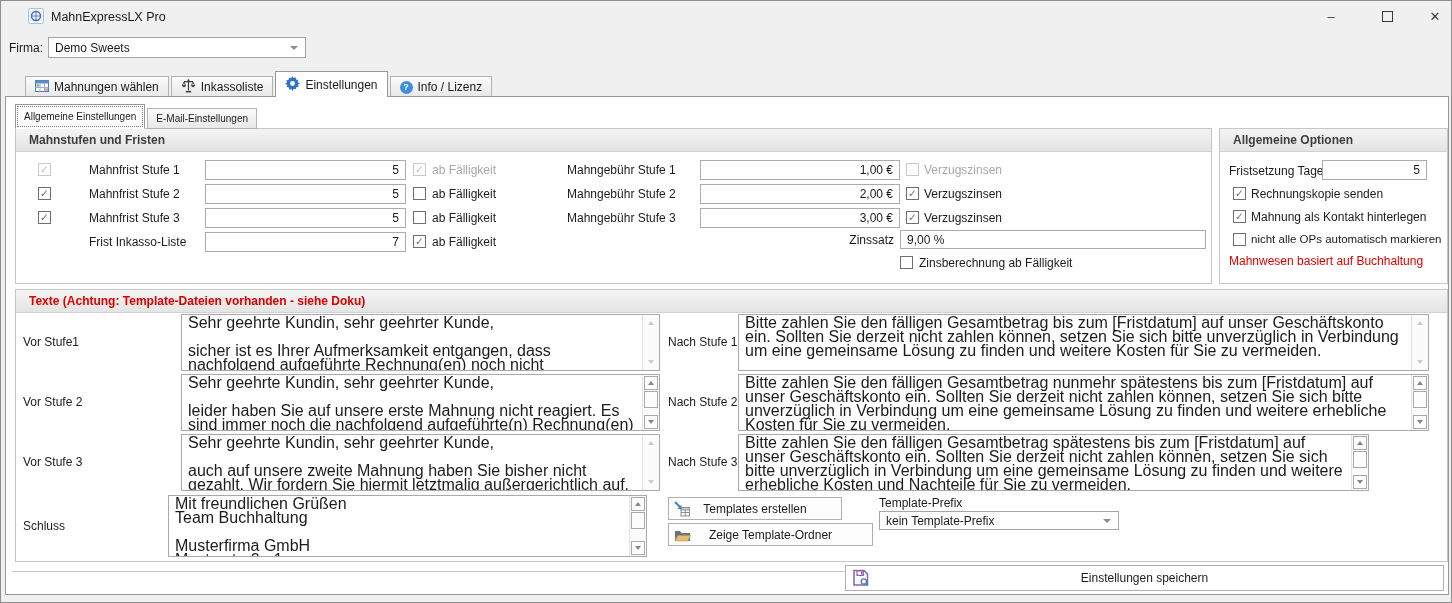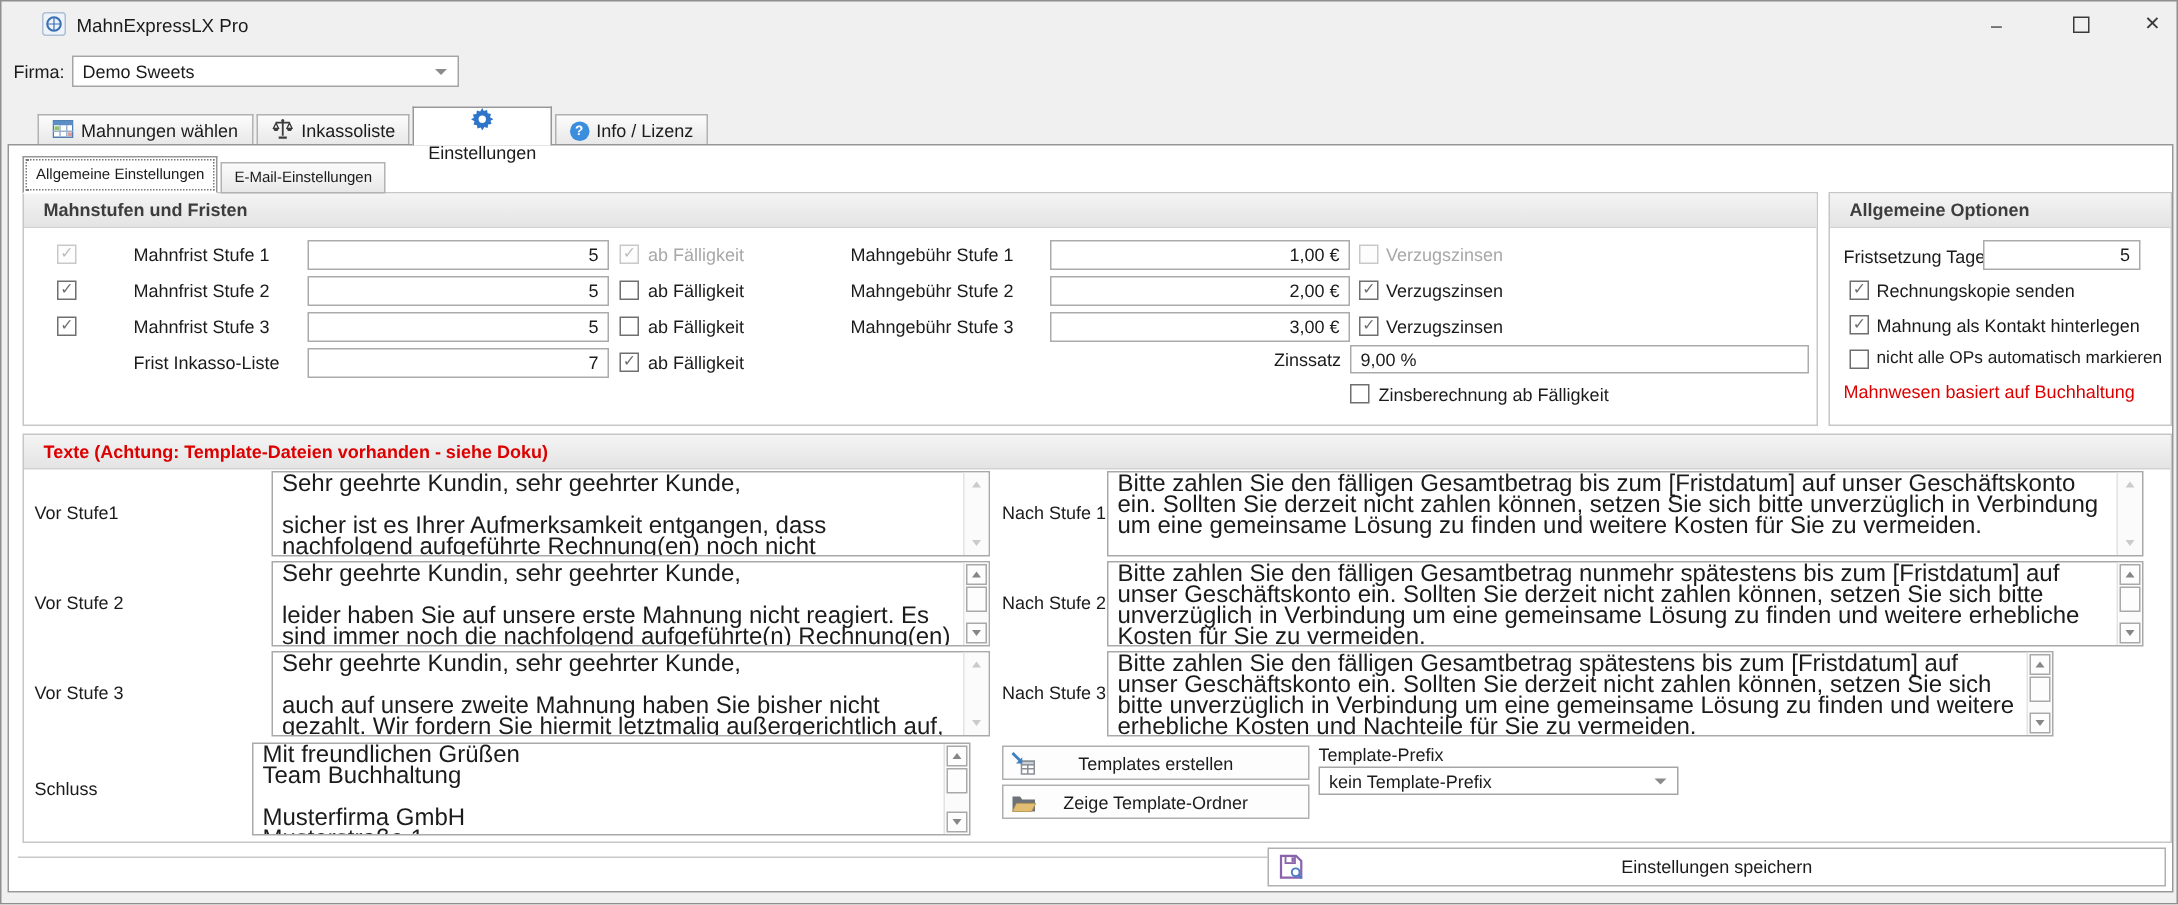--- a/index.html
+++ b/index.html
@@ -13,21 +13,21 @@
   .maxbox{display:inline-block;width:9px;height:9px;border:1.2px solid #3a3a3a;}
 
   
   .firma-label{position:absolute;left:8px;top:40px;}
   .combo{position:absolute;background:#fff;border:1px solid #a5a5a5;box-sizing:border-box;display:flex;align-items:center;padding:0 20px 0 6px;font-size:12px;overflow:hidden;}
   .combo .car{position:absolute;right:7px;top:50%;margin-top:-2px;width:0;height:0;border-left:4px solid transparent;border-right:4px solid transparent;border-top:4px solid #8b8b8b;}
 
   
   .tabs{position:absolute;left:4px;top:70px;height:26px;display:flex;align-items:flex-end;margin-left:20px;}
   .tab{height:21px;display:flex;align-items:center;gap:5px;padding:0 9px;margin-right:2px;background:linear-gradient(#fcfcfc,#e7e7e7);border:1px solid #b2b2b2;border-bottom:none;box-sizing:border-box;white-space:nowrap;}
-  .tab.active{height:26px;background:#fff;border-color:#979797;z-index:4;position:relative;flex-direction:column;}
+  .tab.active{height:26px;background:#fff;border-color:#979797;z-index:4;position:relative;}
 
   
   .panel{position:absolute;left:4px;top:95px;width:1444px;height:499px;background:#fff;border:1px solid #979797;box-sizing:border-box;}
 
   
   .subtabs{position:absolute;left:9px;top:7px;height:25px;display:flex;align-items:flex-end;z-index:3;}
   .subtab{height:21px;display:flex;align-items:center;padding:0 8px;margin-right:2px;background:linear-gradient(#fbfbfb,#e8e8e8);border:1px solid #b2b2b2;box-sizing:border-box;font-size:10px;white-space:nowrap;}
   .subtab.active{height:25px;background:#fff;border-color:#979797;border-bottom-color:#fff;outline:1px dotted #787878;outline-offset:-3px;}
 
   
@@ -358,21 +358,21 @@
           <div class="sb-btn up">
               <i class="tri u"></i>
             </div>
           <div class="sb-thumb"></div>
           <div class="sb-btn down">
               <i class="tri d"></i>
             </div>
         </div>
       </div>
 
-      <div class="btn" style="left:652px;top:207px;width:205px;height:23px;">
+      <div class="btn" style="left:652px;top:207px;width:174px;height:23px;">
         <span class="ic">
           <svg width="17" height="16" viewBox="0 0 17 16">
             <rect x="7" y="6.5" width="8.5" height="8.5" fill="#fff" stroke="#8a8f96"></rect>
             <rect x="7" y="6.5" width="8.5" height="2.4" fill="#c9cfd6" stroke="#8a8f96"></rect>
             <path d="M7 11.5h8.5M11.2 8.9v6" stroke="#8a8f96" fill="none"></path>
             <path d="M1 1l5 5" stroke="#3f7fc4" stroke-width="2" fill="none"></path>
             <path d="M7.5 8L7.5 3.8 3.3 8z" fill="#3f7fc4"></path>
           </svg>
         </span>
         <span>Templates erstellen</span>

